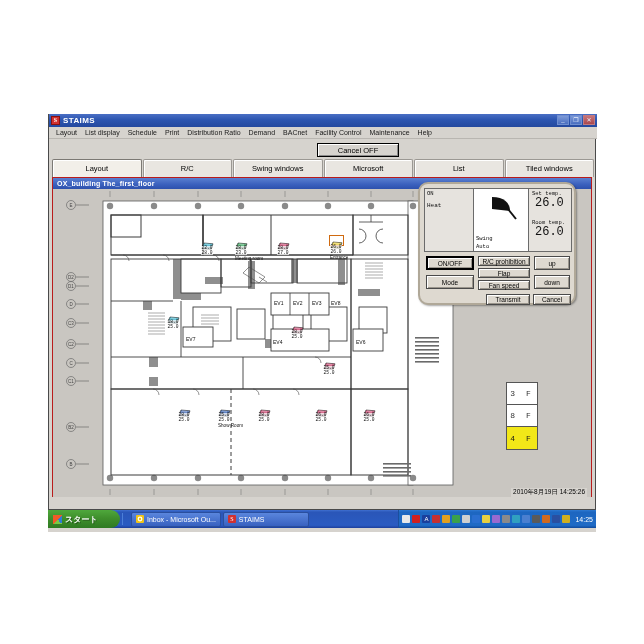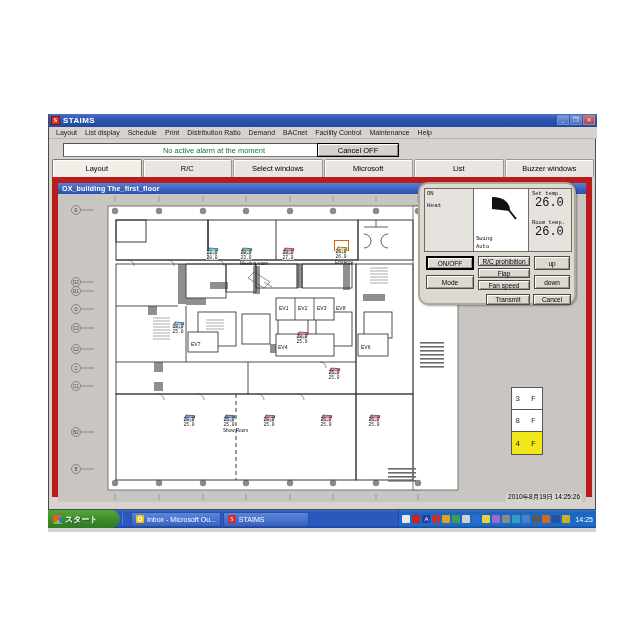--- a/index.html
+++ b/index.html
@@ -120,21 +120,21 @@
   .tabbtn.active {
     background: #f2efe9;
     border-color: #7c7974;
     font-weight: normal;
   }
 
   
   .mdichild {
     position: absolute; left: 3px; top: 63px;
     width: 540px; height: 320px;
-    border: 6px solid #b91c1c;
+    border: 1px solid #b91c1c;
     background: #701a75;
   }
   .mdi-title {
     position: absolute; left: 0; top: 0;
     width: 100%; height: 11px;
     background: linear-gradient(to bottom, #5a7fd0 0%, #3a60bd 60%, #2d51ad 100%);
     color: #ffffff; font-size: 7px; font-weight: bold;
     display: flex; align-items: center; padding-left: 4px;
     letter-spacing: 0.2px;
   }
@@ -317,33 +317,30 @@
       <div class="menuitem">Print</div>
       <div class="menuitem">Distribution Ratio</div>
       <div class="menuitem">Demand</div>
       <div class="menuitem">BACnet</div>
       <div class="menuitem">Facility Control</div>
       <div class="menuitem">Maintenance</div>
       <div class="menuitem">Help</div>
     </div>
 
     <div class="alarmrow">
-      <div class="alarmbox">
-        <span>No active alarm at the moment</span>
-      </div>
       <div class="buzzerbtn">Cancel OFF</div>
     </div>
 
     <div class="tabrow">
       <div class="tabbtn active">Layout</div>
       <div class="tabbtn">R/C</div>
-      <div class="tabbtn">Select windows</div>
+      <div class="tabbtn">Swing windows</div>
       <div class="tabbtn">Microsoft</div>
       <div class="tabbtn">List</div>
-      <div class="tabbtn">Buzzer windows</div>
+      <div class="tabbtn">Tiled windows</div>
     </div>
 
     <div class="mdichild">
       <div class="mdi-title">OX_building The_first_floor</div>
       <div class="mdi-body">
 
         <div class="plan">
         <svg width="540" height="308" viewBox="0 0 540 308" xmlns="http://www.w3.org/2000/svg">
           <rect x="0" y="0" width="540" height="308" fill="#c9c6c1"></rect>
 

